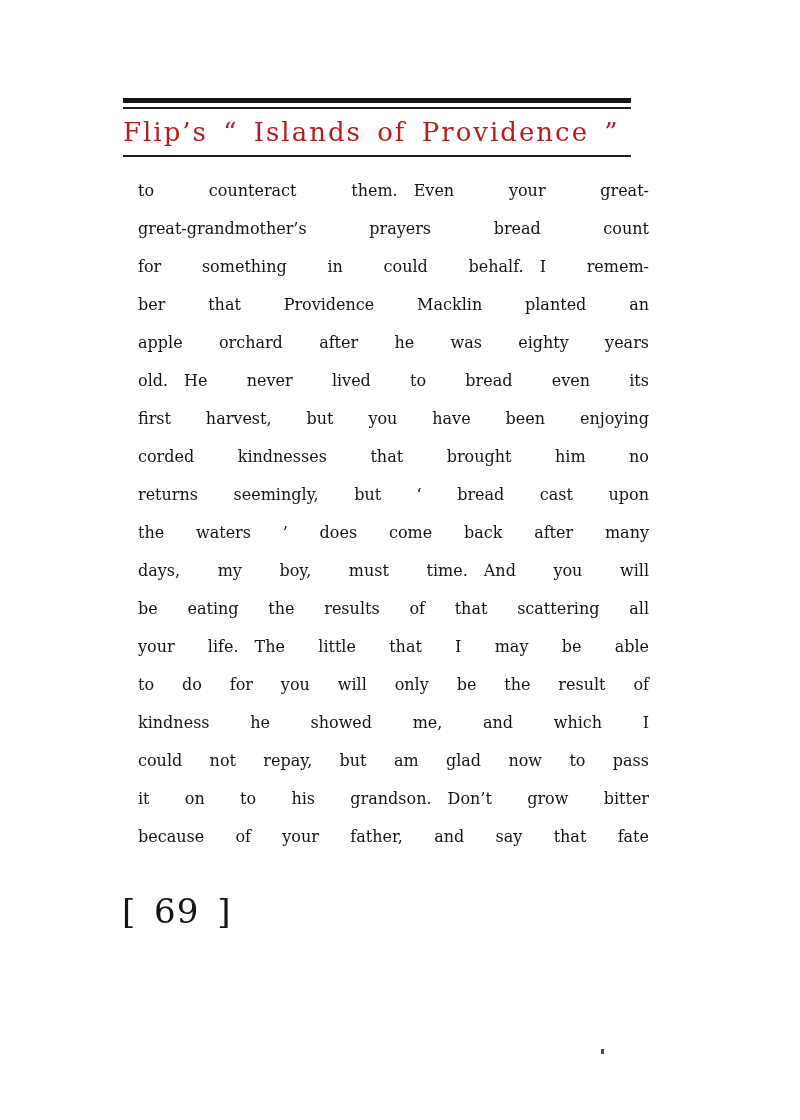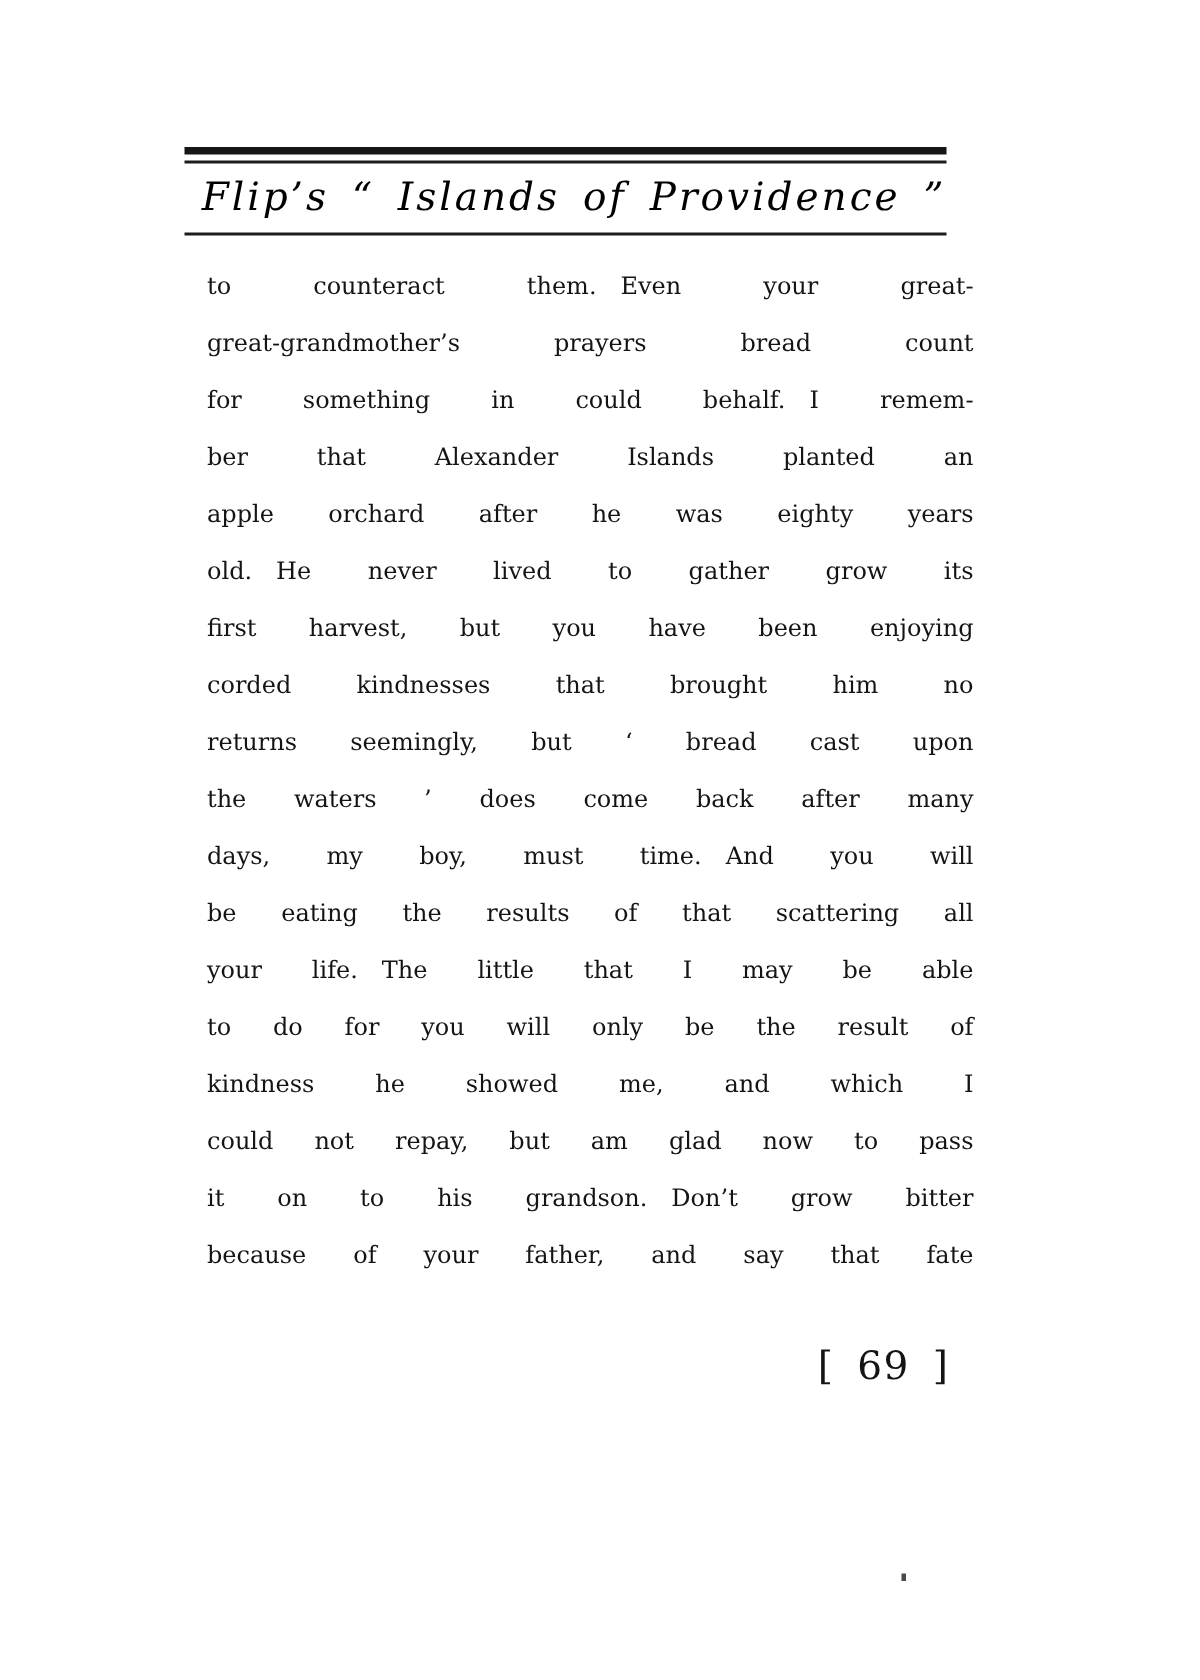--- a/index.html
+++ b/index.html
@@ -12,28 +12,27 @@
     font-family: "DejaVu Serif", "Liberation Serif", serif;
     color: #161616;
   }
   .sheet { position: absolute; inset: 0; background: #ffffff; }
 
   
   .running-head { position: absolute; left: 123px; top: 98px; width: 508px; }
   .rule-thick { height: 5px; background: #161616; }
   .rule-thin  { height: 2px; background: #1d1d1d; margin-top: 4px; }
   .head-title {
-    font-style: italic;
     font-size: 26px;
     line-height: 46px;
-    text-align: right;
+    text-align: left;
     letter-spacing: 2px;
     word-spacing: 5px;
     white-space: nowrap;
-    color: #000000;
+    color: #b91c1c;
   }
   .rule-under { height: 2px; background: #1d1d1d; }
 
   
   .page-body {
     position: absolute;
     left: 122px;
     top: 172px;
     width: 511px;
     font-size: 16px;
@@ -46,22 +45,22 @@
     text-align: justify;
     text-align-last: justify;
   }
 
   
   .folio {
     position: absolute;
     left: 122px;
     top: 892px;
     width: 511px;
-    text-align: right;
-    font-size: 26px;
+    text-align: left;
+    font-size: 34px;
     line-height: 38px;
     letter-spacing: 1px;
     word-spacing: 6px;
     color: #141414;
   }
 
   
   .speck {
     position: absolute;
     left: 601px;
@@ -80,23 +79,23 @@
     <div class="rule-thick"></div>
     <div class="rule-thin"></div>
     <div class="head-title">Flip’s “ Islands of Providence ”</div>
     <div class="rule-under"></div>
   </div>
 
   <div class="page-body">
     <div class="line">to counteract them. Even your great-</div>
     <div class="line">great-grandmother’s prayers bread count</div>
     <div class="line">for something in could behalf. I remem-</div>
-    <div class="line">ber that Alexander Islands planted an</div>
+    <div class="line">ber that Providence Macklin planted an</div>
     <div class="line">apple orchard after he was eighty years</div>
-    <div class="line">old. He never lived to gather grow its</div>
+    <div class="line">old. He never lived to bread even its</div>
     <div class="line">first harvest, but you have been enjoying</div>
     <div class="line">corded kindnesses that brought him no</div>
     <div class="line">returns seemingly, but ‘ bread cast upon</div>
     <div class="line">the waters ’ does come back after many</div>
     <div class="line">days, my boy, must time. And you will</div>
     <div class="line">be eating the results of that scattering all</div>
     <div class="line">your life. The little that I may be able</div>
     <div class="line">to do for you will only be the result of</div>
     <div class="line">kindness he showed me, and which I</div>
     <div class="line">could not repay, but am glad now to pass</div>

